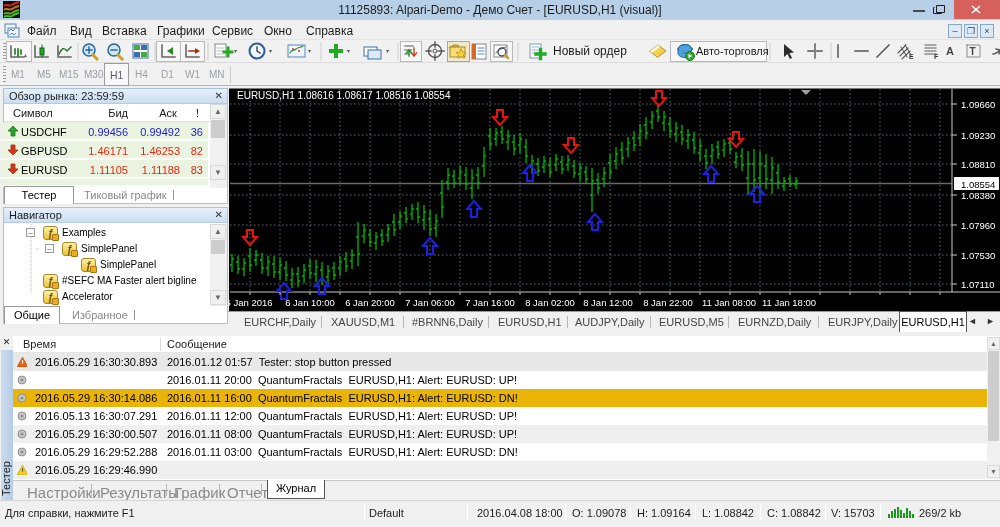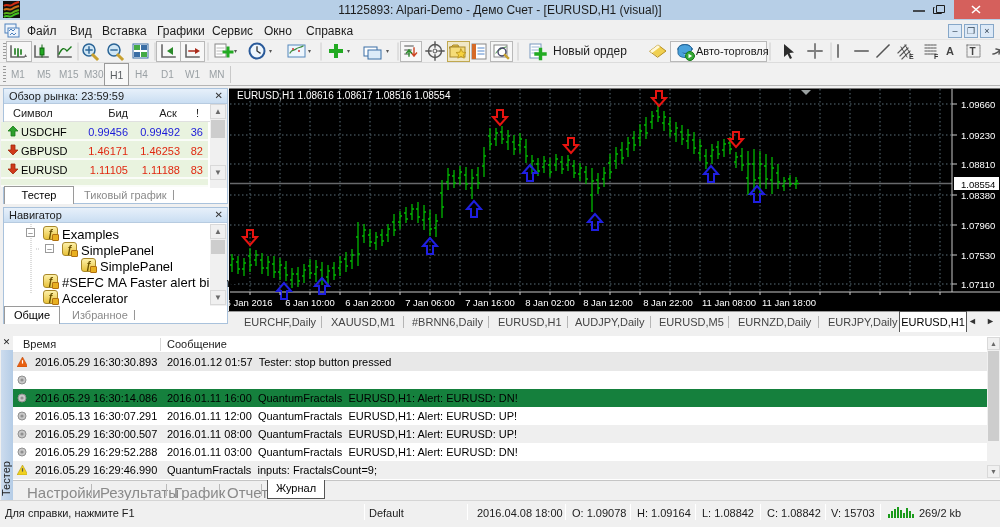--- a/index.html
+++ b/index.html
@@ -26,21 +26,21 @@
 .tababct{position:absolute;background:#fff;border:1px solid #9a9a9a;border-bottom:none;color:#000;text-align:center}
 
 .mwhead{position:absolute;color:#1c1c1c}
 .mwrow{position:absolute;left:1px;width:207px;height:19px;background:#e9f3df;border-bottom:2px solid #fafcf8}
 .mwsym{position:absolute;left:21px;top:3px;color:#000}
 .bid{position:absolute;top:3px;text-align:right}
 .scroll{position:absolute;background:#f0f0f0}
 .sbtn{position:absolute;width:16px;height:15px;background:#f0f0f0;border:1px solid #d9d9d9;color:#6a6a6a;font-size:8px;text-align:center;line-height:14px}
 .sthumb{position:absolute;width:14px;background:#cdcdcd;left:1px}
 
-.tree{position:absolute;font-size:13px;color:#000}
+.tree{position:absolute;font-size:10px;color:#000}
 .ticon{position:absolute;width:15px;height:14px;background:linear-gradient(#fdf0a8,#e8c23a);border:1px solid #a8882a;border-radius:3px;color:#6a5200;font-style:italic;font-weight:bold;font-size:10px;text-align:center;line-height:13px}
 .ticon::after{content:"";position:absolute;right:-2px;bottom:-2px;width:5px;height:5px;background:#e8b020;border:1px solid #b07010;border-radius:1px}
 .texp{position:absolute;width:9px;height:9px;background:#fff;border:1px solid #9a9a9a;color:#444;font-size:8px;line-height:7px;text-align:center}
 
 #ctabs{left:228px;top:311px;width:772px;height:25px;background:#f0f0f0;border-top:1px solid #9a9a9a}
 .ctab{position:absolute;top:316px;font-size:11px;color:#444}
 .csep{position:absolute;top:5px;width:1px;height:12px;background:#b5b5b5}
 
 #journal{left:0;top:336px;width:1000px;height:144px;background:#fff}
 .jhead{position:absolute;top:2px;height:15px;color:#1c1c1c}
@@ -446,22 +446,23 @@
       <path d="M5.5 3.2v3.4" stroke="#fff" stroke-width="1.2"></path>
     </svg>
 <div class="jtime">2016.05.29 16:30:30.893</div>
     <div class="jmsg">2016.01.12 01:57&nbsp;&nbsp;Tester: stop button pressed</div>
   </div>
 <div class="jrow" style="top:371px;background:#ffffff">
 <svg class="jico" width="11" height="10">
       <circle cx="5" cy="5" r="4" fill="#c8c8c8" stroke="#909090"></circle>
       <circle cx="5" cy="5" r="1.6" fill="#909090"></circle>
     </svg>
-  </div>
-<div class="jrow" style="top:389px;background:#15803d">
+    <div class="jmsg">2016.01.11 20:00&nbsp;&nbsp;QuantumFractals&nbsp;&nbsp;EURUSD,H1: Alert: EURUSD: UP!</div>
+  </div>
+<div class="jrow" style="top:389px;background:#eab308">
 <svg class="jico" width="11" height="10">
       <circle cx="5" cy="5" r="4" fill="#c8c8c8" stroke="#909090"></circle>
       <circle cx="5" cy="5" r="1.6" fill="#909090"></circle>
     </svg>
 <div class="jtime">2016.05.29 16:30:14.086</div>
     <div class="jmsg">2016.01.11 16:00&nbsp;&nbsp;QuantumFractals&nbsp;&nbsp;EURUSD,H1: Alert: EURUSD: DN!</div>
   </div>
 <div class="jrow" style="top:407px;background:#ffffff">
 <svg class="jico" width="11" height="10">
       <circle cx="5" cy="5" r="4" fill="#c8c8c8" stroke="#909090"></circle>
@@ -485,21 +486,20 @@
     </svg>
 <div class="jtime">2016.05.29 16:29:52.288</div>
     <div class="jmsg">2016.01.11 03:00&nbsp;&nbsp;QuantumFractals&nbsp;&nbsp;EURUSD,H1: Alert: EURUSD: DN!</div>
   </div>
 <div class="jrow" style="top:461px;background:#efefef">
 <svg class="jico" width="11" height="10">
       <path d="M5.5 0L11 10H0z" fill="#f0d020" stroke="#a89000" stroke-width="0.5"></path>
       <path d="M5.5 3.2v3.4" stroke="#555" stroke-width="1.2"></path>
     </svg>
 <div class="jtime">2016.05.29 16:29:46.990</div>
-    <div class="jmsg">QuantumFractals&nbsp;&nbsp;inputs: FractalsCount=9;</div>
   </div>
 <div class="scroll" style="left:987px;top:337px;width:13px;height:142px"></div>
 <div class="sbtn" style="left:987px;top:337px;width:13px;height:13px;line-height:12px;font-size:7px">▲</div>
 <div class="sthumb" style="left:988px;top:351px;width:11px;height:90px"></div>
 <div class="sbtn" style="left:987px;top:465px;width:13px;height:13px;line-height:12px;font-size:7px">▼</div>
 <div class="abs" id="ttabs"></div>
 <div class="ttab" style="left:27px">Настройки</div>
 <div class="ttab" style="left:100px">Результаты</div>
 <div class="ttab" style="left:174px">График</div>
 <div class="ttab" style="left:227px">Отчет</div>

